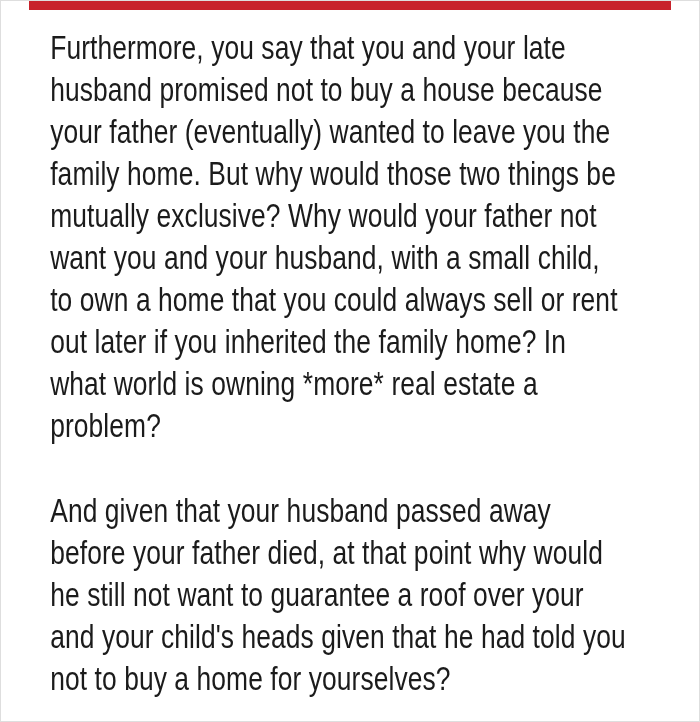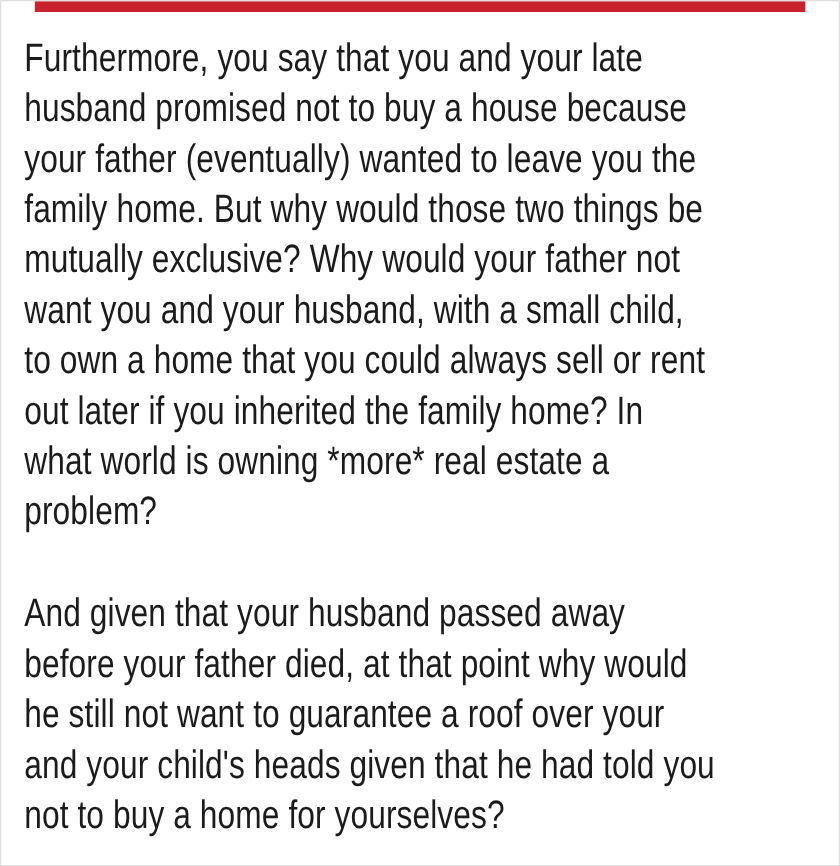--- a/index.html
+++ b/index.html
@@ -9,20 +9,21 @@
   }
   .card {
     position: relative;
     box-sizing: border-box;
     width: 700px;
     height: 722px;
     background: #ffffff;
     border: 1px solid #dedede;
     overflow: hidden;
     font-family: "Liberation Sans", sans-serif;
+    padding-left: 30px;
   }
   .accent-bar {
     position: absolute;
     top: 0;
     left: 28px;
     right: 28px;
     height: 9px;
     background: #c8232c;
     z-index: 2;
   }

